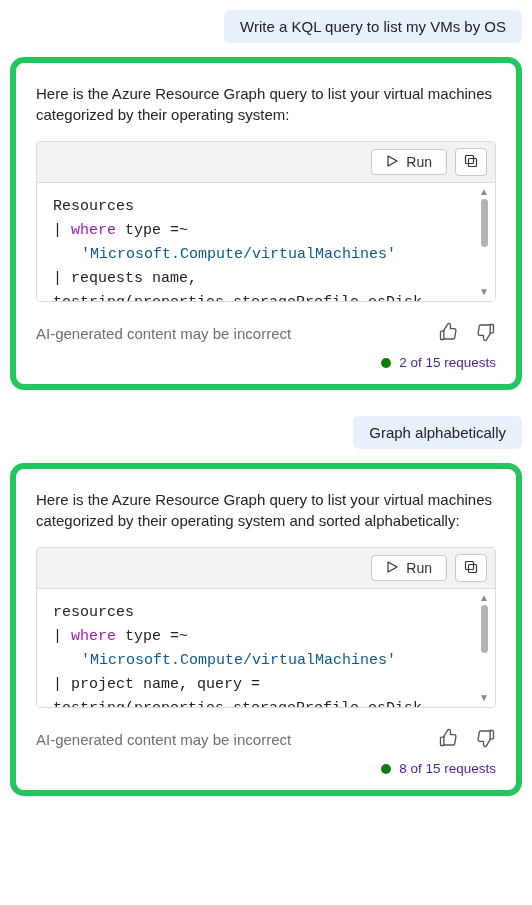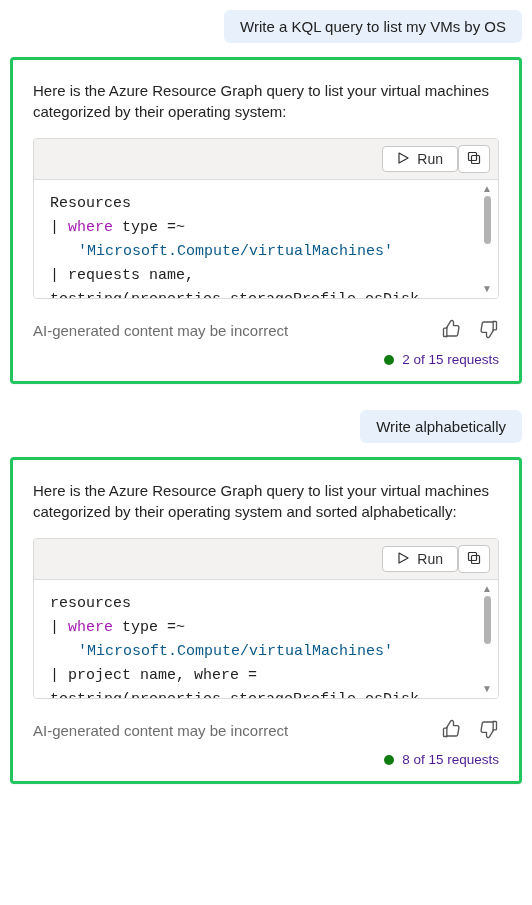--- a/index.html
+++ b/index.html
@@ -19,22 +19,22 @@
   }
   .user-msg {
     background: #e8f0fb;
     color: #222;
     padding: 8px 16px;
     border-radius: 6px;
     font-size: 15px;
     max-width: 420px;
   }
   .assistant-card {
-    border: 3px solid #22c55e;
-    border-radius: 4px;
+    border: 6px solid #22c55e;
+    border-radius: 14px;
     padding: 20px 20px 14px 20px;
     margin-bottom: 26px;
     box-shadow: 0 1px 2px rgba(0,0,0,0.04);
   }
   .assistant-text {
     font-size: 15px;
     line-height: 1.4;
     margin-bottom: 16px;
     color: #242424;
   }
@@ -43,20 +43,21 @@
     border-radius: 4px;
     overflow: hidden;
   }
   .code-toolbar {
     background: #f3f2f1;
     border-bottom: 1px solid #dcdcdc;
     display: flex;
     justify-content: flex-end;
     align-items: center;
     padding: 6px 8px;
+    gap: 8px;
   }
   .run-btn {
     background: #ffffff;
     border: 1px solid #c8c8c8;
     border-radius: 4px;
     padding: 4px 14px;
     font-size: 14px;
     display: inline-flex;
     align-items: center;
     gap: 8px;
@@ -231,21 +232,21 @@
     </div>
   </div>
 
   <div class="usage-row">
     <span class="usage-dot"></span>
     <span>2 of 15 requests</span>
   </div>
 </div>
 
 <div class="user-msg-row">
-  <div class="user-msg">Write alphabetically</div>
+  <div class="user-msg">Graph alphabetically</div>
 </div>
 
 <div class="assistant-card">
   <div class="assistant-text">Here is the Azure Resource Graph query to list your virtual machines categorized by their operating system and sorted alphabetically:</div>
 
   <div class="code-block">
     <div class="code-toolbar">
       <button class="run-btn">
         <span>
           <svg width="12" height="12" viewBox="0 0 12 12">
@@ -260,21 +261,21 @@
               <rect x="4.5" y="4.5" width="8" height="8" rx="1"></rect>
               <rect x="1.5" y="1.5" width="8" height="8" rx="1"></rect>
             </svg>
         </span>
       </button>
     </div>
     <div class="code-viewport">
       <div class="code-area"><span class="tok-plain">resources</span>
 <span class="tok-op">| </span><span class="tok-kw">where</span><span class="tok-op"> type =~</span>
 <span class="tok-str">'Microsoft.Compute/virtualMachines'</span>
-<span class="tok-plain">| project name, where =</span>
+<span class="tok-plain">| project name, query =</span>
 <span class="tok-plain">tostring(properties.storageProfile.osDisk</span></div>
       <div class="scroll-affordance">
         <span class="scroll-arrow">▲</span>
         <div class="scroll-track">
           <div class="scroll-thumb"></div>
         </div>
         <span class="scroll-arrow">▼</span>
       </div>
     </div>
   </div>

